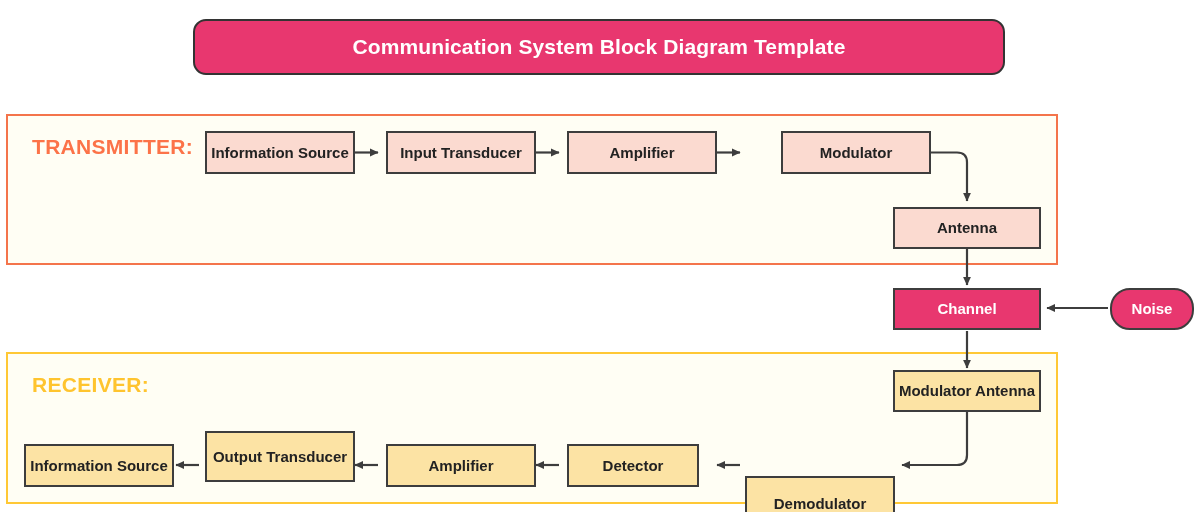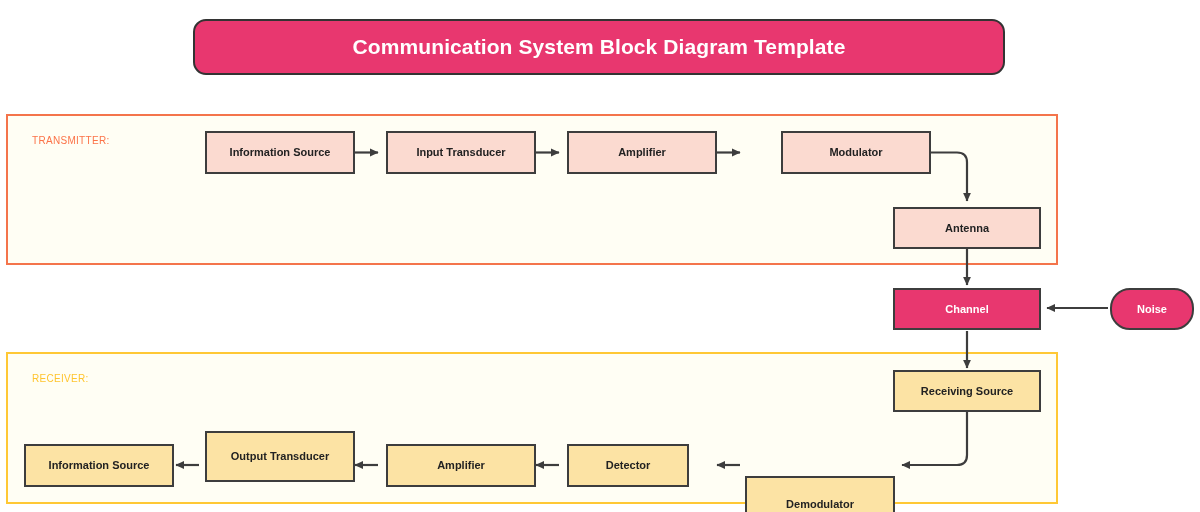--- a/index.html
+++ b/index.html
@@ -51,43 +51,43 @@
     width: 1052px; height: 151px;
     border: 2px solid #F4744B;
   }
   .section-receiver {
     left: 6px; top: 352px;
     width: 1052px; height: 152px;
     border: 2px solid #FFC835;
   }
   .section-label {
     position: absolute;
-    font-size: 10px;
-    font-weight: normal;
+    font-size: 21px;
+    font-weight: bold;
     letter-spacing: 0.3px;
     white-space: nowrap;
   }
   .label-transmitter {
     left: 24px; top: 19px;
     color: #FC7348;
   }
   .label-receiver {
     left: 24px; top: 19px;
     color: #FFC42E;
   }
 
   
   .node {
     position: absolute;
     border: 2px solid #3D3D3D;
     display: flex;
     align-items: center;
     justify-content: center;
     text-align: center;
-    font-size: 11px;
+    font-size: 15px;
     font-weight: bold;
     line-height: 1.15;
     padding: 19px 4px;
     white-space: nowrap;
   }
   .node-tx {
     background: #FBDAD0;
     color: #222222;
   }
   .node-rx {
@@ -155,20 +155,20 @@
 
   <div class="node node-tx" style="left:205px;  top:131px; width:150px; height:43px;">Information Source</div>
   <div class="node node-tx" style="left:386px;  top:131px; width:150px; height:43px;">Input Transducer</div>
   <div class="node node-tx" style="left:567px;  top:131px; width:150px; height:43px;">Amplifier</div>
   <div class="node node-tx" style="left:745px;  top:131px; width:150px; height:43px;margin-left:36px;">Modulator</div>
   <div class="node node-tx" style="left:893px;  top:207px; width:148px; height:41px;">Antenna</div>
 
   <div class="node node-ch" style="left:893px;  top:288px; width:148px; height:41px;">Channel</div>
   <div class="node node-ch" style="left:1110px; top:288px; width:84px;  height:41px;border-radius:20px;">Noise</div>
 
-  <div class="node node-rx" style="left:893px;  top:370px; width:148px; height:41px;">Receiving Source</div>
+  <div class="node node-rx" style="left:893px;  top:370px; width:148px; height:41px;">Modulator Antenna</div>
   <div class="node node-rx" style="left:745px;  top:444px; width:150px; height:56px;margin-top:32px;">Demodulator</div>
-  <div class="node node-rx" style="left:567px;  top:444px; width:122px; height:43px;">Detector</div>
+  <div class="node node-rx" style="left:567px;  top:444px; width:132px; height:43px;">Detector</div>
   <div class="node node-rx" style="left:386px;  top:444px; width:150px; height:43px;">Amplifier</div>
   <div class="node node-rx" style="left:205px;  top:431px; width:150px; height:51px;">Output Transducer</div>
   <div class="node node-rx" style="left:24px;   top:444px; width:150px; height:43px;">Information Source</div>
 
 </div>
 
 </body></html>

